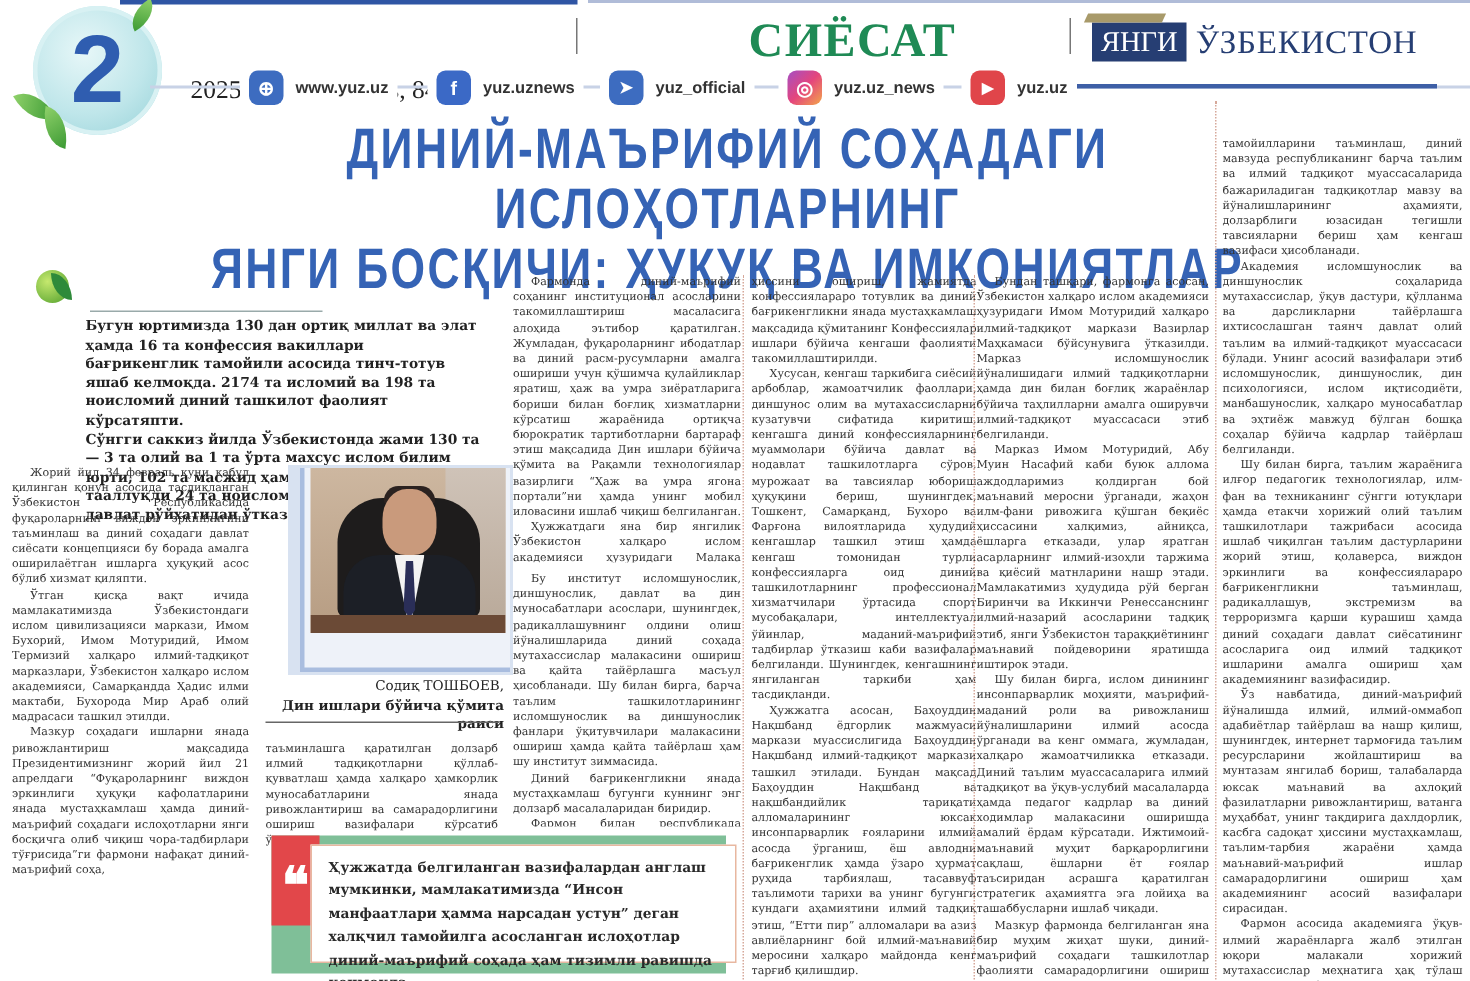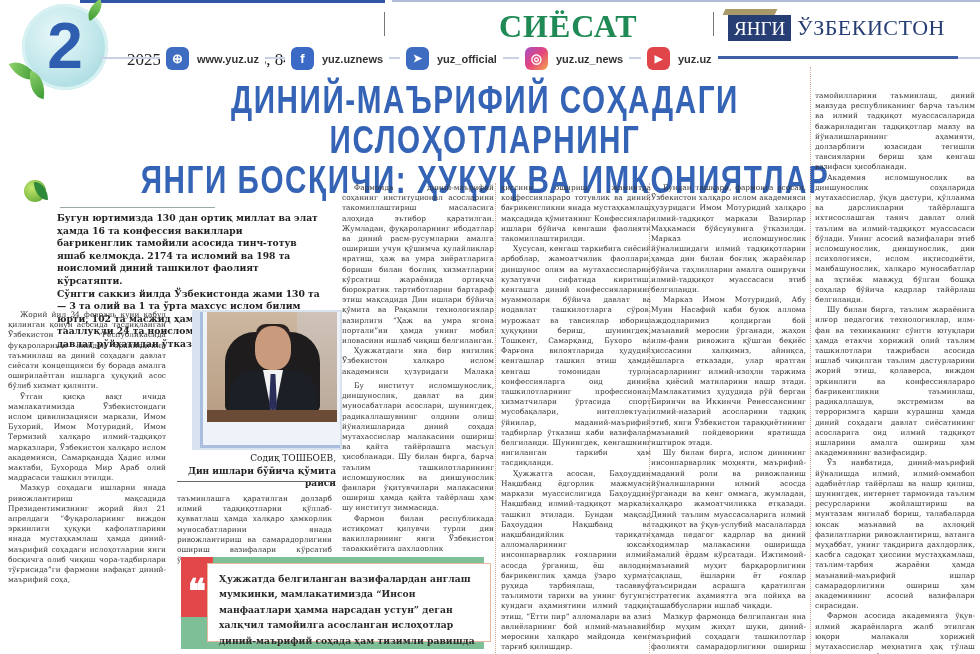--- a/index.html
+++ b/index.html
@@ -166,20 +166,21 @@
 <div class="col col2b">
   <p style="text-indent:0;">таъминлашга қаратилган долзарб илмий тадқиқотларни қўллаб-қувватлаш ҳамда халқаро ҳамкорлик муносабатларини янада ривожлантириш ва самарадорлигини ошириш вазифалари кўрсатиб ўтилган.</p>
 </div>
 
 <div class="col col2" style="height:192px;overflow:hidden;">
   <p>Фармонда диний-маърифий соҳанинг институционал асосларини такомиллаштириш масаласига алоҳида эътибор қаратилган. Жумладан, фуқароларнинг ибодатлар ва диний расм-русумларни амалга ошириши учун қўшимча қулайликлар яратиш, ҳаж ва умра зиёратларига бориши билан боғлиқ хизматларни кўрсатиш жараёнида ортиқча бюрократик тартиботларни бартараф этиш мақсадида Дин ишлари бўйича қўмита ва Рақамли технологиялар вазирлиги “Ҳаж ва умра ягона портали”ни ҳамда унинг мобил иловасини ишлаб чиқиш белгиланган.</p>
   <p>Ҳужжатдаги яна бир янгилик Ўзбекистон халқаро ислом академияси ҳузуридаги Малака ошириш маркази Дин ишлари бўйича қўмита ҳузуридаги Диний-маърифий соҳада малака ошириш ва қайта тайёрлаш институти сифатида қайта ташкил этилгани бўлди.</p>
 </div>
 <div class="col col2c" style="height:170px;overflow:hidden;">
   <p>Бу институт исломшунослик, диншунослик, давлат ва дин муносабатлари асослари, шунингдек, радикаллашувнинг олдини олиш йўналишларида диний соҳада мутахассислар малакасини ошириш ва қайта тайёрлашга масъул ҳисобланади. Шу билан бирга, барча таълим ташкилотларининг исломшунослик ва диншунослик фанлари ўқитувчилари малакасини ошириш ҳамда қайта тайёрлаш ҳам шу институт зиммасида.</p>
+  <p>Диний бағрикенгликни янада мустаҳкамлаш бугунги куннинг энг долзарб масалаларидан биридир.</p>
   <p>Фармон билан республикада истиқомат қилувчи турли дин вакилларининг янги Ўзбекистон тараққиётига дахлдорлик</p>
 </div>
 
 <div class="pq-green"></div>
 <div class="pq-red">
   <span>❝</span>
 </div>
 <div class="pq-box">
   <div class="pq-text">Ҳужжатда белгиланган вазифалардан англаш мумкинки, мамлакатимизда “Инсон манфаатлари ҳамма нарсадан устун” деган халқчил тамойилга асосланган ислоҳотлар диний-маърифий соҳада ҳам тизимли равишда кечмоқда.</div>
 </div>

